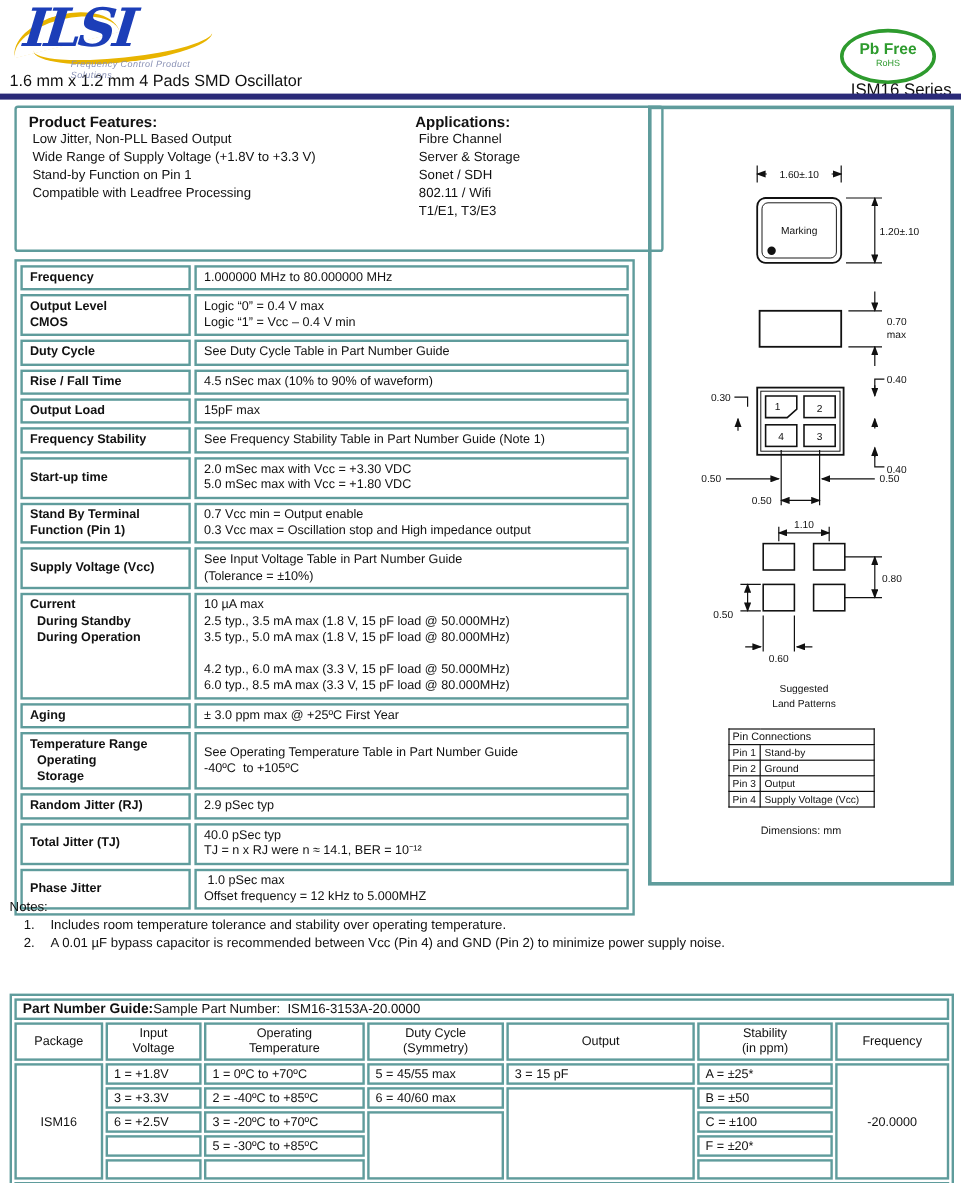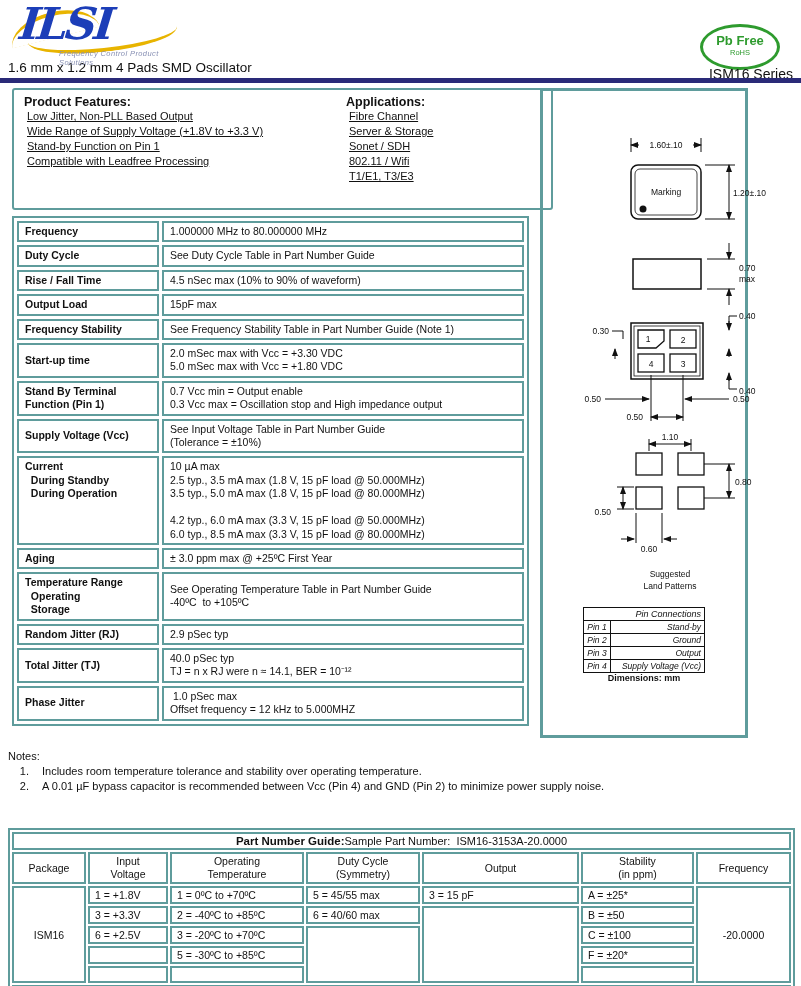--- a/index.html
+++ b/index.html
@@ -28,58 +28,58 @@
   .badge{position:absolute; left:700px; top:24px; width:80px; height:46px;
          border:3px solid var(--green); border-radius:50%; text-align:center; padding-top:7px;}
   .badge-line1{font-size:13px; font-weight:bold; color:var(--green); line-height:14px;}
   .badge-line2{font-size:7.5px; color:var(--green);}
   .divider{position:absolute; left:0; top:78px; width:801px; height:5px; background:var(--navy);}
 
   
   .features-box{position:absolute; left:12px; top:88px; width:541px; height:122px;
                 border:2px solid var(--teal); border-radius:3px; padding:5px 10px;}
   .sec-title{font-size:12.5px; font-weight:bold;}
-  .feat-item,.app-item{font-size:11px; line-height:15px; padding-left:3px;text-decoration:underline;}
+  .feat-item,.app-item{font-size:11px; line-height:15px; padding-left:3px;}
   .applications{position:absolute; left:332px; top:5px; width:175px;}
 
   
   table{border-collapse:separate;}
   .spec-table{position:absolute; left:12px; top:216px; width:517px;
               border:2px solid var(--teal); border-spacing:3px; background:#fff;}
   .spec-table td{border:2px solid var(--teal); padding:2px 6px; font-size:10.5px;
                  line-height:13.4px; white-space:pre-wrap; vertical-align:middle;}
   .spec-table td.lbl{width:142px; font-weight:bold;}
   .spec-table td.top{vertical-align:top;}
 
   
-  .right-panel{position:absolute; left:540px; top:88px; width:208px; height:650px;
+  .right-panel{position:absolute; left:540px; top:88px; width:255px; height:650px;
                border:3px solid var(--teal);}
   .right-panel svg{display:block;}
   svg text{font-family:"Liberation Sans", sans-serif; font-size:8.5px; fill:#111;}
   svg .dim{stroke:#111; stroke-width:1;}
   svg .shape{fill:#fff; stroke:#111; stroke-width:1.5;}
   svg .shape-thin{fill:none; stroke:#111; stroke-width:0.8;}
   svg .pad{fill:#fff; stroke:#111; stroke-width:1.3;}
   .pin-table{margin:4px auto 0 auto; border-collapse:collapse; width:122px;}
-  .pin-table td{border:1.5px solid #111; font-size:8.5px; padding:1px 3px; text-align:right;font-style:italic;}
+  .pin-table td{border:1.5px solid #111; font-size:8.5px; padding:1px 3px; text-align:left;}
   .pin-table .pt-title{font-size:9px;}
   .pin-table .pt-fn{width:78%;}
-  .dim-note{text-align:center; font-size:9px; font-weight:bold;}
+  .dim-note{text-align:center; font-size:9px; margin-top:14px;}
 
   
   .notes{position:absolute; left:8px; top:750px; width:780px; font-size:11px;}
   .notes ol{margin:2px 0 0 0; padding-left:24px;}
   .notes li{padding-left:10px; line-height:15px;}
 
   
   .pn-table{position:absolute; left:8px; top:828px; width:787px; table-layout:fixed;
             border:2px solid var(--teal); border-spacing:2.5px; background:#fff;}
   .pn-table td{border:2px solid var(--teal); font-size:10.5px; padding:1px 5px;}
   .pn-title-cell{padding:1px 6px;}
-  .pn-title-row{display:flex; justify-content:center; align-items:center;}
+  .pn-title-row{display:flex; justify-content:flex-start; align-items:center;}
   .pn-title{font-weight:bold; font-size:11.5px;}
   .pn-sample{font-size:11px;}
   .pn-sample b{font-weight:normal;}
   .pn-head{text-align:center; white-space:pre-line; line-height:13px; padding:3px 2px;
            vertical-align:middle;}
   .pn-table td.c{height:17px;}
   .pn-center{text-align:center; vertical-align:middle;}
   .pn-foot{font-size:11px; padding:2px 6px;}
 </style>
 </head>
@@ -115,20 +115,26 @@
     <div class="app-item">802.11 / Wifi</div>
     <div class="app-item">T1/E1, T3/E3</div>
   </div>
 </section>
 
 <table class="spec-table">
   <tbody>
       <tr>
         <td class="lbl">Frequency</td>
         <td class="val">1.000000 MHz to 80.000000 MHz</td>
+      </tr>
+  <tr>
+        <td class="lbl">Output Level
+CMOS</td>
+        <td class="val">Logic “0” = 0.4 V max
+Logic “1” = Vcc – 0.4 V min</td>
       </tr>
   <tr>
         <td class="lbl">Duty Cycle</td>
         <td class="val">See Duty Cycle Table in Part Number Guide</td>
       </tr>
   <tr>
         <td class="lbl">Rise / Fall Time</td>
         <td class="val">4.5 nSec max (10% to 90% of waveform)</td>
       </tr>
   <tr>

